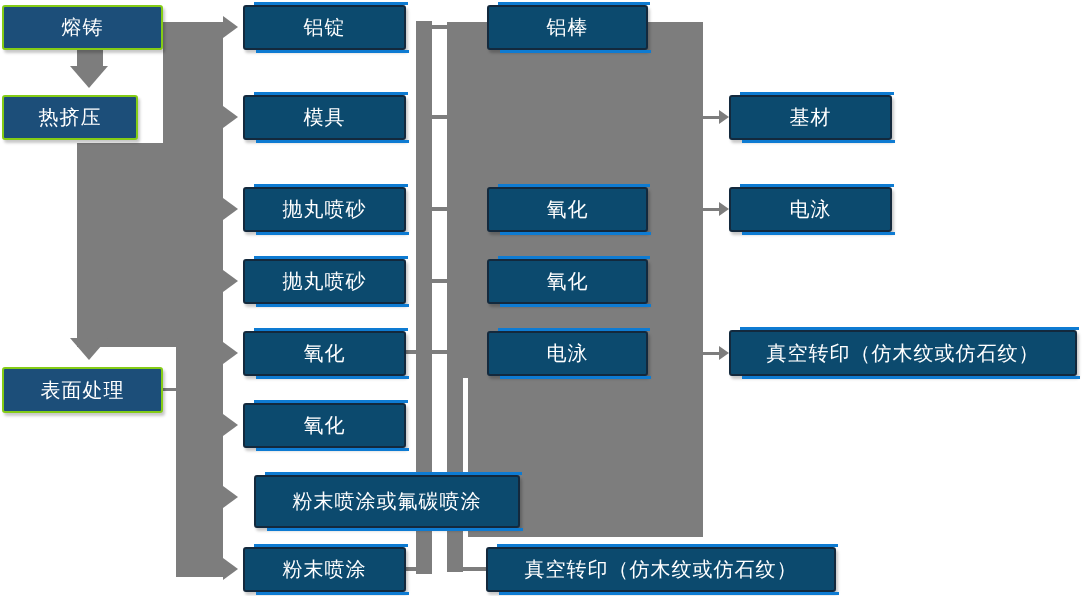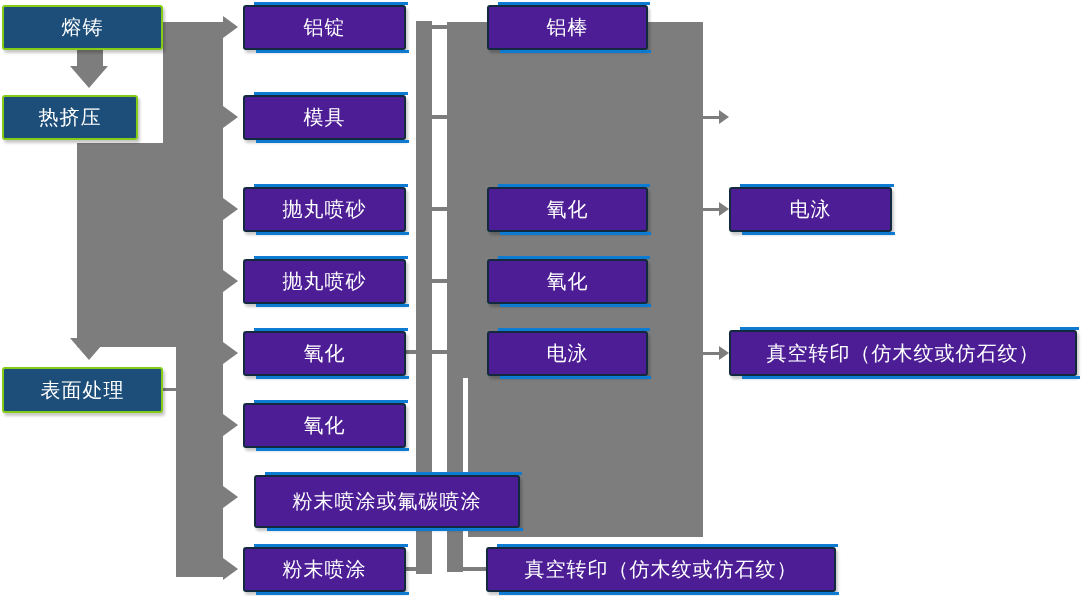--- a/index.html
+++ b/index.html
@@ -7,21 +7,21 @@
     position:relative;width:1084px;height:596px;background:#fff;overflow:hidden;
     font-family:"Liberation Sans","DejaVu Sans",sans-serif;
   }
   .box{
     position:absolute;display:flex;align-items:center;justify-content:center;
     color:#fff;font-size:20px;letter-spacing:1px;text-align:center;
     border-radius:3px;box-sizing:border-box;z-index:3;
     box-shadow:2px 3px 3px rgba(0,0,0,0.22);
     white-space:nowrap;
   }
-  .light{background:#4c1d95;border:2px solid #13293D;}
+  .light{background:#0c4a6e;border:2px solid #13293D;}
   .light::before{content:"";position:absolute;left:9px;right:-4px;top:-5px;height:3px;background:#0E7BD2;}
   .light::after{content:"";position:absolute;left:11px;right:-5px;bottom:-5px;height:3px;background:#0E7BD2;}
   .dark{background:#1C4E79;border:2px solid #84cc16;}
   .gray{position:absolute;background:#7D7D7D;z-index:1;}
   .whitegap{position:absolute;background:#ffffff;z-index:2;}
   .tri-right{
     position:absolute;width:0;height:0;z-index:1;
     border-top:11px solid transparent;border-bottom:11px solid transparent;
     border-left:15px solid #7D7D7D;
   }
@@ -101,16 +101,17 @@
   <div class="box light" style="left:243px;top:403px;width:163px;height:45px">氧化</div>
   <div class="box light" style="left:254px;top:475px;width:266px;height:53px">粉末喷涂或氟碳喷涂</div>
   <div class="box light" style="left:243px;top:547px;width:163px;height:45px">粉末喷涂</div>
 
   <div class="box light" style="left:487px;top:5px;width:161px;height:45px">铝棒</div>
   <div class="box light" style="left:487px;top:187px;width:161px;height:45px">氧化</div>
   <div class="box light" style="left:487px;top:259px;width:161px;height:45px">氧化</div>
   <div class="box light" style="left:487px;top:331px;width:161px;height:45px">电泳</div>
   <div class="box light" style="left:486px;top:547px;width:350px;height:45px">真空转印（仿木纹或仿石纹）</div>
 
+  <div class="box light" style="left:729px;top:95px;width:163px;height:45px">基材</div>
   <div class="box light" style="left:729px;top:187px;width:163px;height:45px">电泳</div>
   <div class="box light" style="left:729px;top:330px;width:348px;height:46px">真空转印（仿木纹或仿石纹）</div>
 
 </div>
 
 </body></html>

